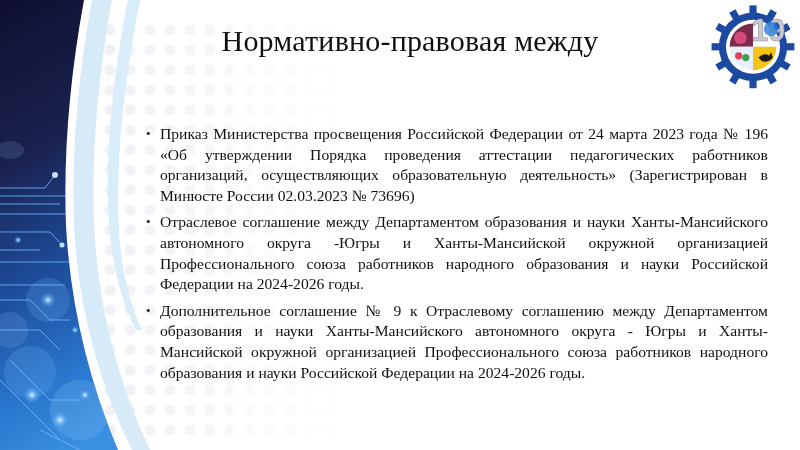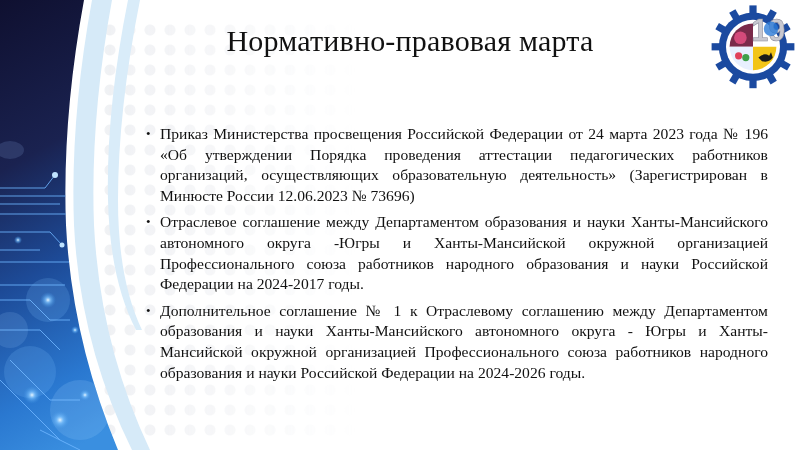--- a/index.html
+++ b/index.html
@@ -96,21 +96,21 @@
         <circle cx="75" cy="330" r="4" fill="url(#glow)"></circle>
         <circle cx="18" cy="240" r="4" fill="url(#glow)"></circle>
         <circle cx="55" cy="175" r="3" fill="#bfe3ff"></circle>
         <circle cx="80" cy="186" r="2.5" fill="#bfe3ff"></circle>
         <circle cx="85" cy="224" r="2.5" fill="#bfe3ff"></circle>
         <circle cx="62" cy="245" r="2.5" fill="#bfe3ff"></circle>
       </g>
     </svg>
   </div>
 
-  <div class="title">Нормативно-правовая марта</div>
+  <div class="title">Нормативно-правовая между</div>
 
   <div class="logo">
     <svg viewBox="0 0 100 100" width="90" height="90">
       <g fill="#1b4aa0">
         <circle cx="50" cy="52" r="38"></circle>
         <g>
           <rect x="46" y="6" width="8" height="10"></rect>
           <rect x="46" y="88" width="8" height="10"></rect>
           <rect x="4" y="48" width="10" height="8"></rect>
           <rect x="86" y="48" width="10" height="8"></rect>
@@ -134,26 +134,26 @@
       <circle cx="42" cy="64" r="4" fill="#3fa04a"></circle>
       <text x="48" y="46" font-family="Liberation Sans, sans-serif" font-size="34" font-weight="bold" fill="#c8c8d0" stroke="#8a8a99" stroke-width="0.6">19</text>
       <circle cx="70" cy="32" r="8" fill="#2a7ad8" opacity="0.8"></circle>
     </svg>
   </div>
 
   <div class="content">
     <ul>
       <li>
         <span class="bullet">•</span>
-        <span>Приказ Министерства просвещения Российской Федерации от 24 марта 2023 года № 196 «Об утверждении Порядка проведения аттестации педагогических работников организаций, осуществляющих образовательную деятельность» (Зарегистрирован в Минюсте России 12.06.2023 № 73696)</span>
+        <span>Приказ Министерства просвещения Российской Федерации от 24 марта 2023 года № 196 «Об утверждении Порядка проведения аттестации педагогических работников организаций, осуществляющих образовательную деятельность» (Зарегистрирован в Минюсте России 02.03.2023 № 73696)</span>
       </li>
       <li>
         <span class="bullet">•</span>
-        <span>Отраслевое соглашение между Департаментом образования и науки Ханты-Мансийского автономного округа -Югры и Ханты-Мансийской окружной организацией Профессионального союза работников народного образования и науки Российской Федерации на 2024-2017 годы.</span>
+        <span>Отраслевое соглашение между Департаментом образования и науки Ханты-Мансийского автономного округа -Югры и Ханты-Мансийской окружной организацией Профессионального союза работников народного образования и науки Российской Федерации на 2024-2026 годы.</span>
       </li>
       <li>
         <span class="bullet">•</span>
-        <span>Дополнительное соглашение № 1 к Отраслевому соглашению между Департаментом образования и науки Ханты-Мансийского автономного округа - Югры и Ханты-Мансийской окружной организацией Профессионального союза работников народного образования и науки Российской Федерации на 2024-2026 годы.</span>
+        <span>Дополнительное соглашение № 9 к Отраслевому соглашению между Департаментом образования и науки Ханты-Мансийского автономного округа - Югры и Ханты-Мансийской окружной организацией Профессионального союза работников народного образования и науки Российской Федерации на 2024-2026 годы.</span>
       </li>
     </ul>
   </div>
 
 </div>
 
 </body></html>

